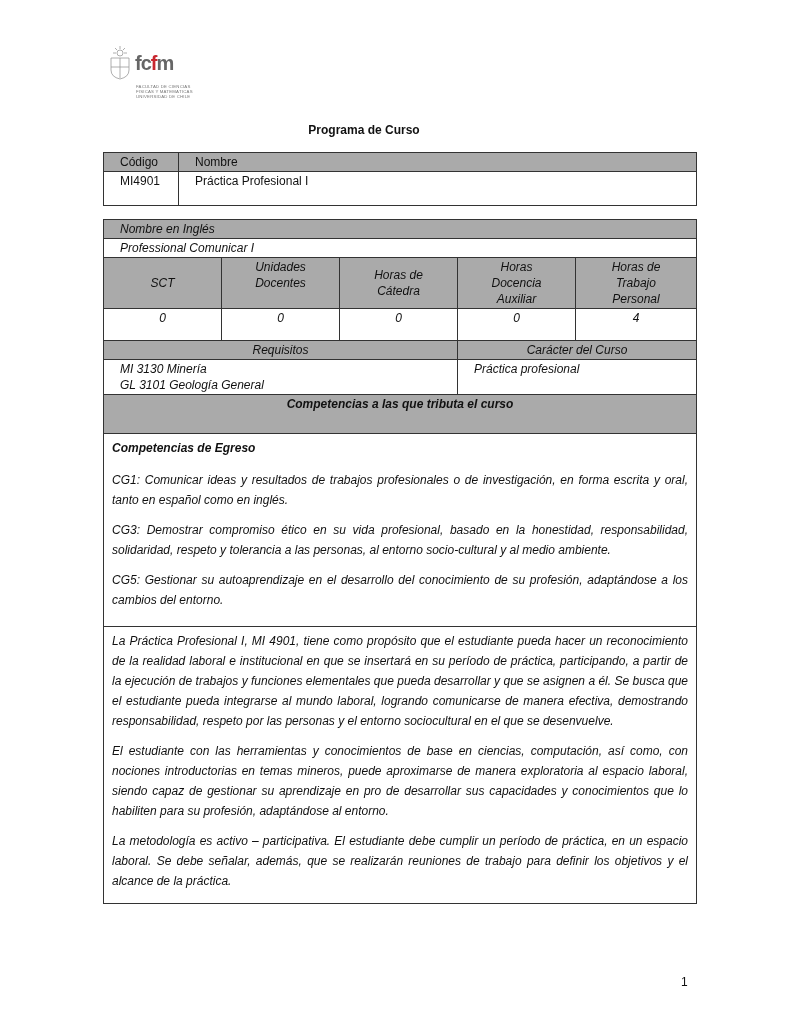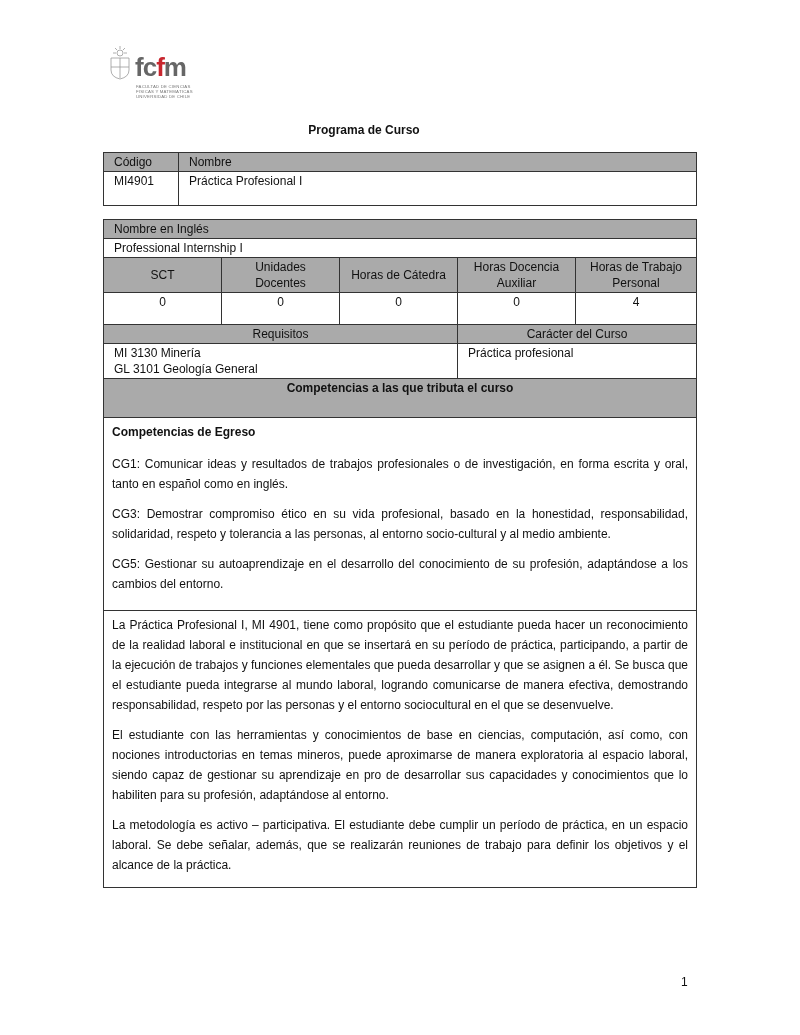--- a/index.html
+++ b/index.html
@@ -1,34 +1,34 @@
 <!DOCTYPE html>
 <html><head>
 <meta charset="utf-8">
 <style>
   html, body { margin: 0; padding: 0; background: #ffffff; }
   body { width: 800px; height: 1035px; position: relative; overflow: hidden;
          font-family: "Liberation Sans", sans-serif; color: #111; }
   .logo { position: absolute; left: 108px; top: 44px; width: 100px; height: 60px; }
   .logo .crest { position: absolute; left: 0; top: 2px; width: 24px; height: 34px; }
-  .logo .word { position: absolute; left: 27px; top: 8px; font-size: 26px; font-weight: bold;
+  .logo .word { position: absolute; left: 27px; top: 8px; font-size: 20px; font-weight: bold;
                 letter-spacing: -1px; color: #666; font-family: "Liberation Sans", sans-serif; }
   .logo .word .f { color: #c8262e; }
   .logo .sub { position: absolute; left: 28px; top: 40px; font-size: 4.3px; line-height: 5px;
                color: #777; white-space: nowrap; letter-spacing: 0.2px; }
   .title { position: absolute; left: 0; width: 728px; top: 123px; text-align: center;
            font-size: 12px; font-weight: bold; }
   table.t { position: absolute; left: 103px; width: 594px; border-collapse: collapse;
             font-size: 12px; table-layout: fixed; }
-  table.t td { border: 1.3px solid #333; padding: 1px 10px; vertical-align: top; line-height: 16px; }
+  table.t td { border: 1.3px solid #333; padding: 1px 16px; vertical-align: top; line-height: 16px; }
   .g { background: #aaaaaa; }
   .c { text-align: center; }
   .b { font-weight: bold; }
   #t1 { top: 152px; }
-  #t2 { top: 219px; }
+  #t2 { top: 219px; font-style: italic; }
   .para { text-align: justify; line-height: 20px; margin: 0 0 10px 0; }
   .sect-head { height: 39px; }
   .pagenum { position: absolute; left: 681px; top: 975px; font-size: 12px; }
 </style>
 </head>
 <body>
 
 <div class="logo">
   <svg class="crest" viewBox="0 0 24 34">
     <g stroke="#999" stroke-width="0.8" fill="none">
@@ -76,21 +76,21 @@
       <col style="width:118px">
       <col style="width:118px">
       <col style="width:118px">
       <col>
     </colgroup>
   <tbody>
       <tr>
     <td class="g" colspan="5">Nombre en Inglés</td>
   </tr>
   <tr>
-    <td colspan="5">Professional Internship I</td>
+    <td colspan="5">Professional Comunicar I</td>
   </tr>
   <tr style="height:24px">
     <td class="g c" style="vertical-align:middle"><span>SCT</span></td>
     <td class="g c">
           <div>Unidades</div>
           <div>Docentes</div>
         </td>
     <td class="g c" style="vertical-align:middle"><span>Horas de Cátedra</span></td>
     <td class="g c">
           <div>Horas Docencia</div>

